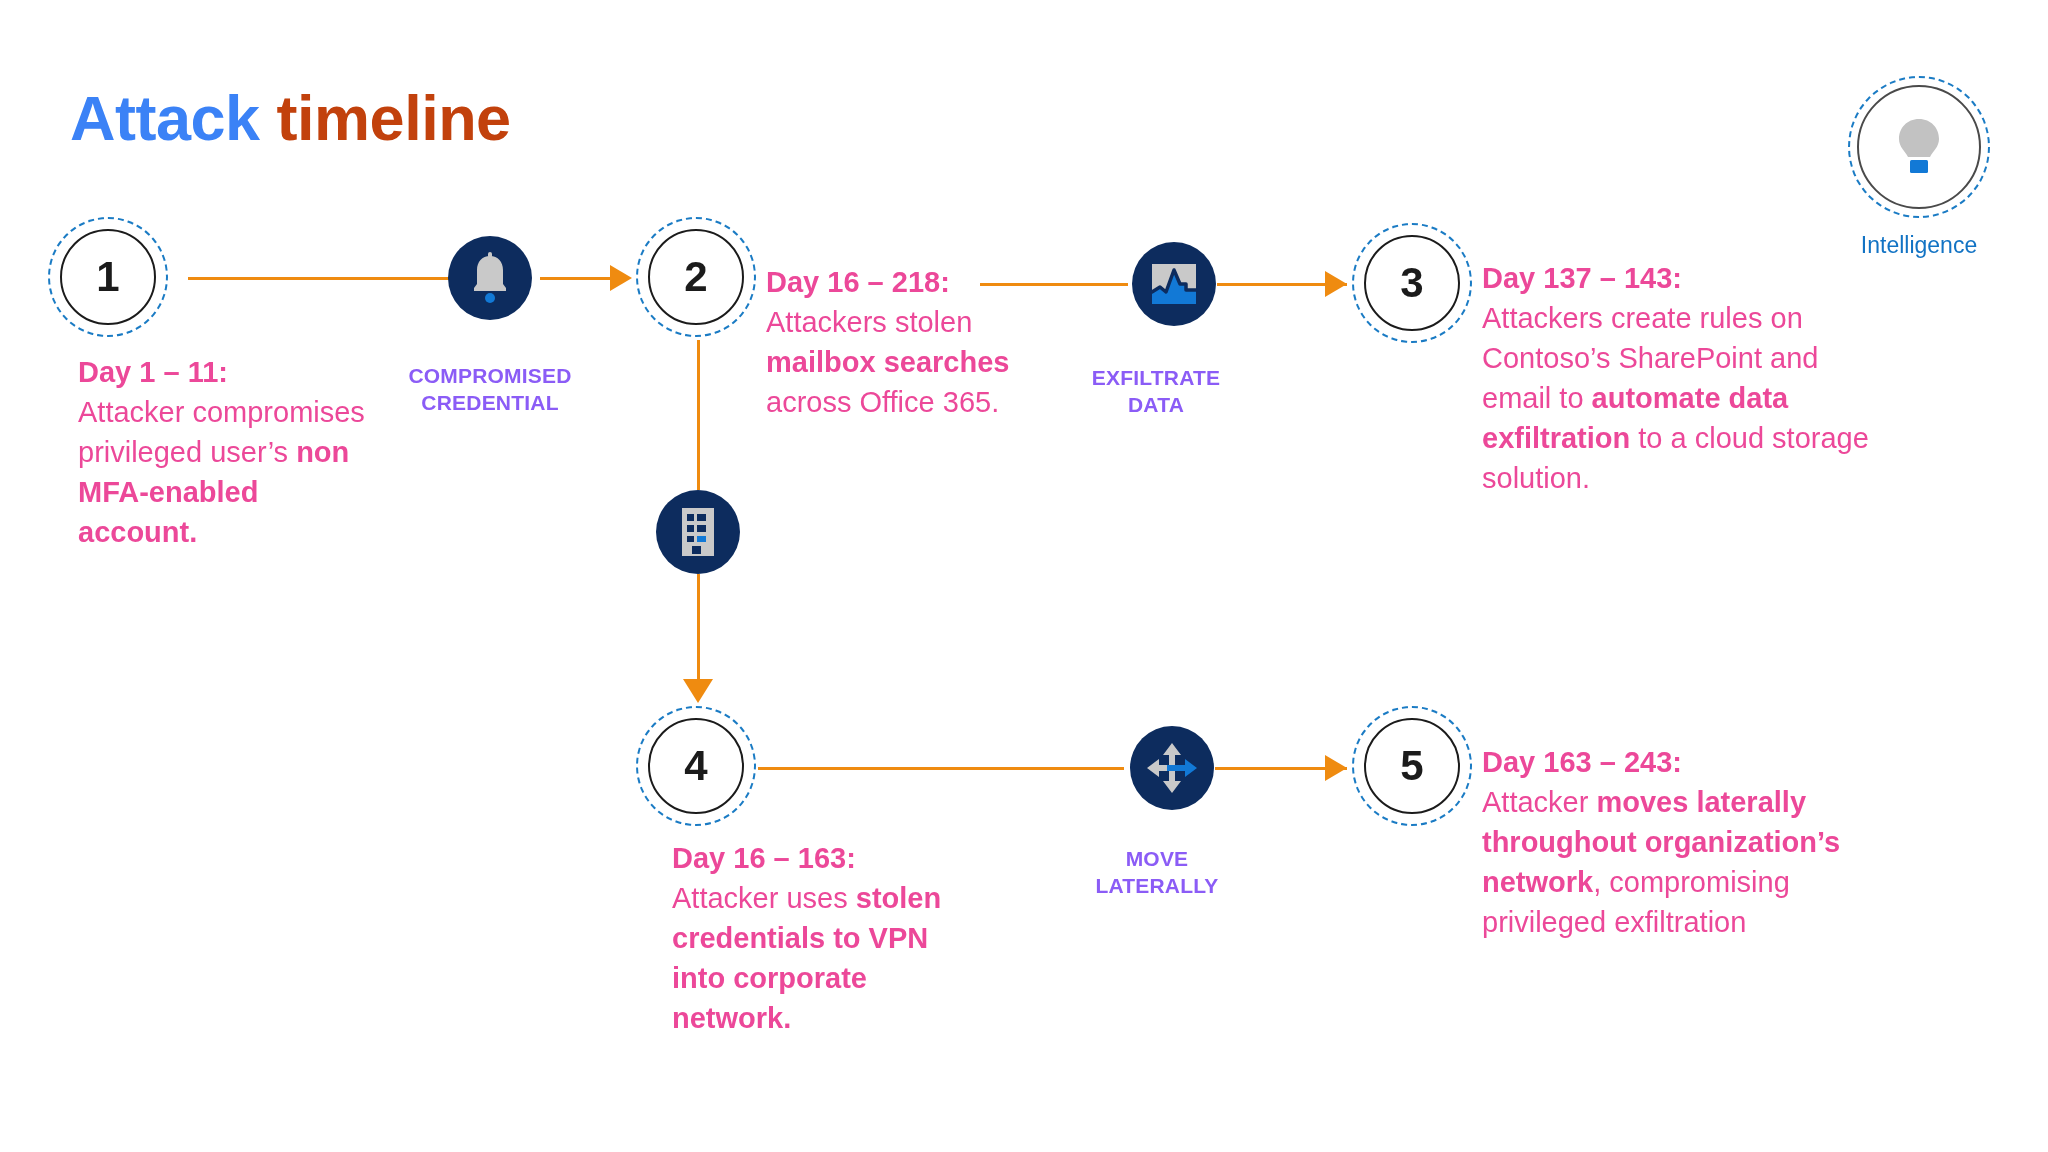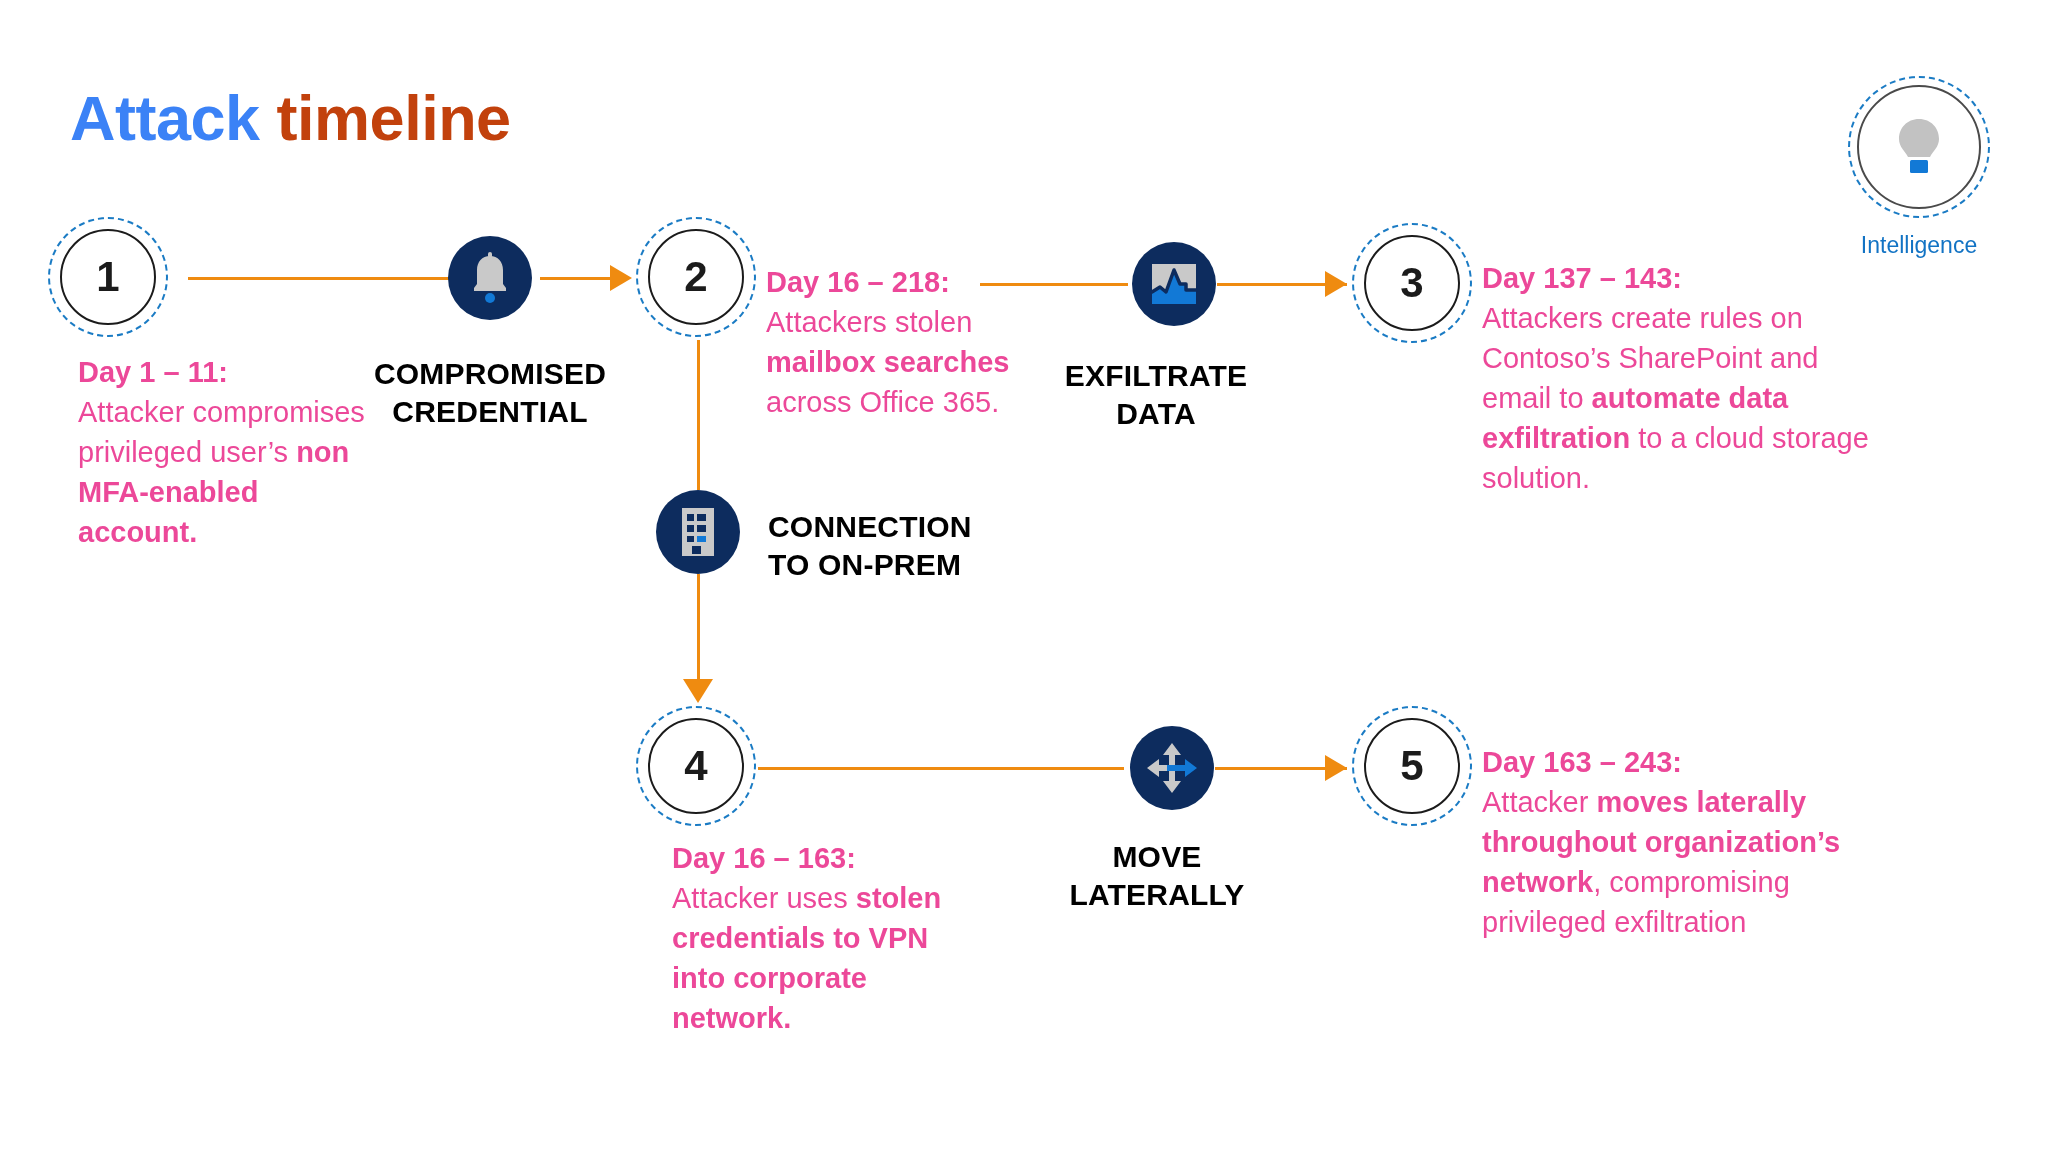--- a/index.html
+++ b/index.html
@@ -85,26 +85,27 @@
     border-radius: 50%;
     background: #0d2c5e;
     display: flex;
     align-items: center;
     justify-content: center;
   }
   .badge svg { display: block; }
 
   .badge-label {
     position: absolute;
-    font-size: 30px;
+    font-size: 21px;
     font-weight: bold;
-    color: #000000;
+    color: #8b5cf6;
     line-height: 1.28;
     letter-spacing: 0.2px;
     white-space: pre-line;
+    margin-top: 8px;
   }
   .badge-label.center { text-align: center; }
   .badge-label.left   { text-align: left; }
 
   
   .hline {
     position: absolute;
     height: 3px;
     background: #ef8b10;
   }
@@ -257,22 +258,20 @@
       <rect x="6" y="1" width="32" height="48" fill="#c9c9c9"></rect>
       <rect x="11" y="7" width="7" height="7" fill="#0d2c5e"></rect>
       <rect x="21" y="7" width="9" height="7" fill="#0d2c5e"></rect>
       <rect x="11" y="18" width="7" height="7" fill="#0d2c5e"></rect>
       <rect x="21" y="18" width="9" height="7" fill="#0d2c5e"></rect>
       <rect x="11" y="29" width="7" height="6" fill="#0d2c5e"></rect>
       <rect x="21" y="29" width="9" height="6" fill="#1279d6"></rect>
       <rect x="16" y="39" width="9" height="8" fill="#0d2c5e"></rect>
     </svg>
   </div>
-  <div class="badge-label left" style="left:768px; top:508px; width:240px;">CONNECTION
-TO ON-PREM</div>
 
   <div class="node" style="left:636px; top:706px;">
     <div class="dash-ring"></div>
     <div class="solid-ring">
       <span class="num">4</span>
     </div>
   </div>
   <div class="step-text" style="left:672px; top:838px; width:310px;">
     <div class="lead">Day 16 – 163:</div>
     <div><span>Attacker uses </span><b>stolen credentials to VPN into corporate network.</b></div>

